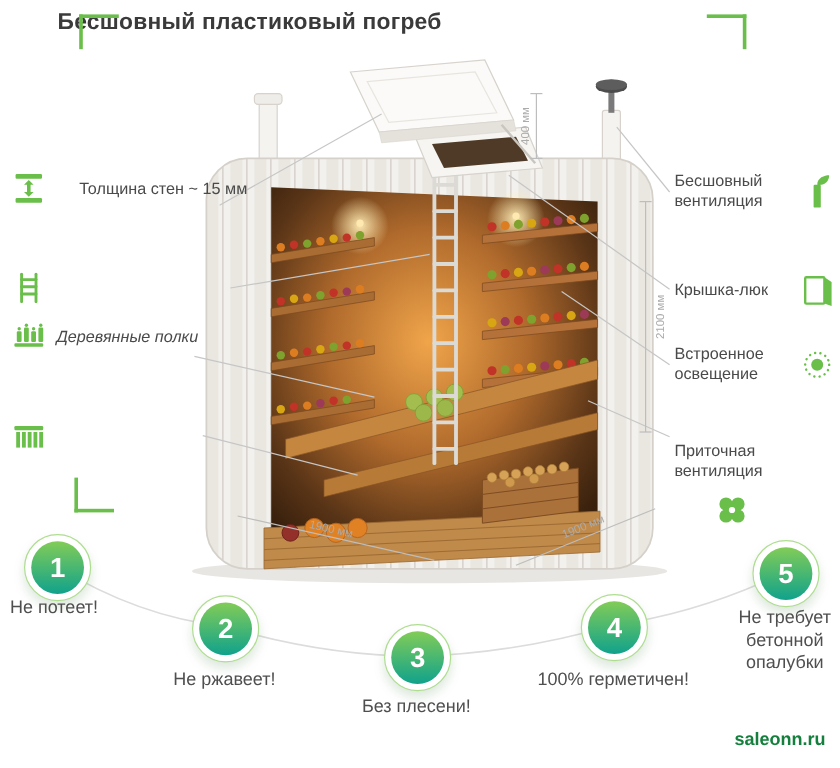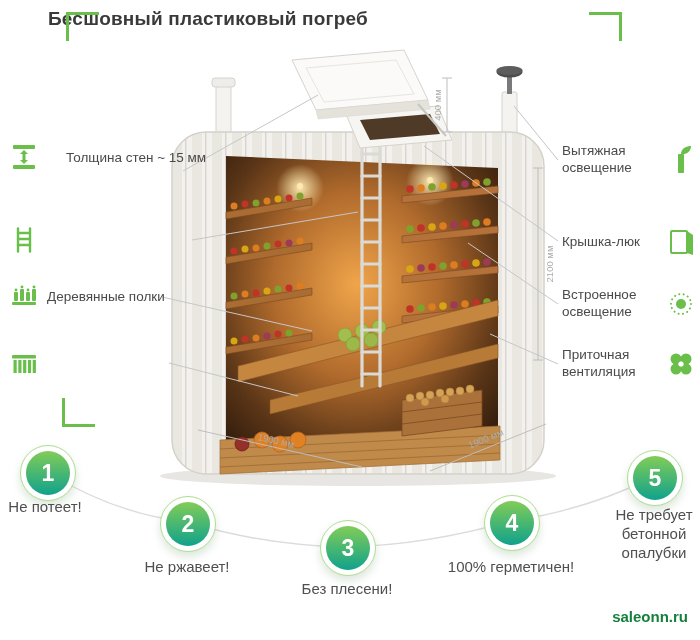--- a/index.html
+++ b/index.html
@@ -14,24 +14,24 @@
   .b-tr{right:78px;top:12px;border-right-width:3px;border-top-width:3px;}
   .b-bl{left:62px;top:398px;border-left-width:3px;border-bottom-width:3px;}
 
   .illustration{position:absolute;left:150px;top:48px;width:420px;height:440px;}
   .overlay{position:absolute;left:0;top:0;width:700px;height:640px;pointer-events:none;z-index:5;}
 
   .feature{position:absolute;display:flex;align-items:center;gap:9px;
            color:#4a4a4a;font-size:13.5px;z-index:6;}
   .feature .flabel{white-space:nowrap;}
   .f1{left:10px;top:144px;gap:28px;} .f2{left:10px;top:227px;}
-  .f3{left:10px;top:283px;} .f4{left:10px;top:351px;}
+  .f3{left:10px;top:267px;font-style:italic;} .f4{left:10px;top:351px;}
   .fr{left:562px;}
   .fr .flabel{white-space:normal;width:96px;line-height:1.25;}
-  .r1{top:143px;} .r2{top:228px;} .r3{top:287px;} .r4{top:347px;}
+  .r1{top:143px;} .r2{top:228px;} .r3{top:287px;} .r4{top:368px;flex-direction:column;}
   .ficon{display:flex;align-items:center;justify-content:center;width:28px;flex:0 0 28px;}
 
   .bcircle{position:absolute;width:54px;height:54px;border-radius:50%;
            border:1.5px solid #aedd90;background:#ffffff;z-index:10;
            display:flex;align-items:center;justify-content:center;
            box-shadow:0 5px 9px rgba(60,120,60,.18);}
   .bcircle-inner{width:44px;height:44px;border-radius:50%;
            background:linear-gradient(180deg,#82cc57,#10a28c);
            color:#fff;font-weight:bold;font-size:23px;
            display:flex;align-items:center;justify-content:center;}
@@ -324,21 +324,21 @@
             <rect x="7.3" y="9" width="3.2" height="13"></rect>
             <rect x="12.1" y="9" width="3.2" height="13"></rect>
             <rect x="16.9" y="9" width="3.2" height="13"></rect>
             <rect x="21.7" y="9" width="3.2" height="13"></rect>
           </g>
         </svg>
     </span>
   </div>
 
   <div class="feature fr r1">
-    <span class="flabel">Вытяжная освещение</span>
+    <span class="flabel">Бесшовный вентиляция</span>
     <span class="ficon">
       <svg width="22" height="30" viewBox="0 0 22 30">
           <g fill="#6abf4b">
             <rect x="8" y="9" width="6" height="19" rx="1"></rect>
             <path d="M11 9 C11 3 17 1 21 1 C21 6 17 10 11 9 Z"></path>
           </g>
         </svg>
     </span>
   </div>
   <div class="feature fr r2">

